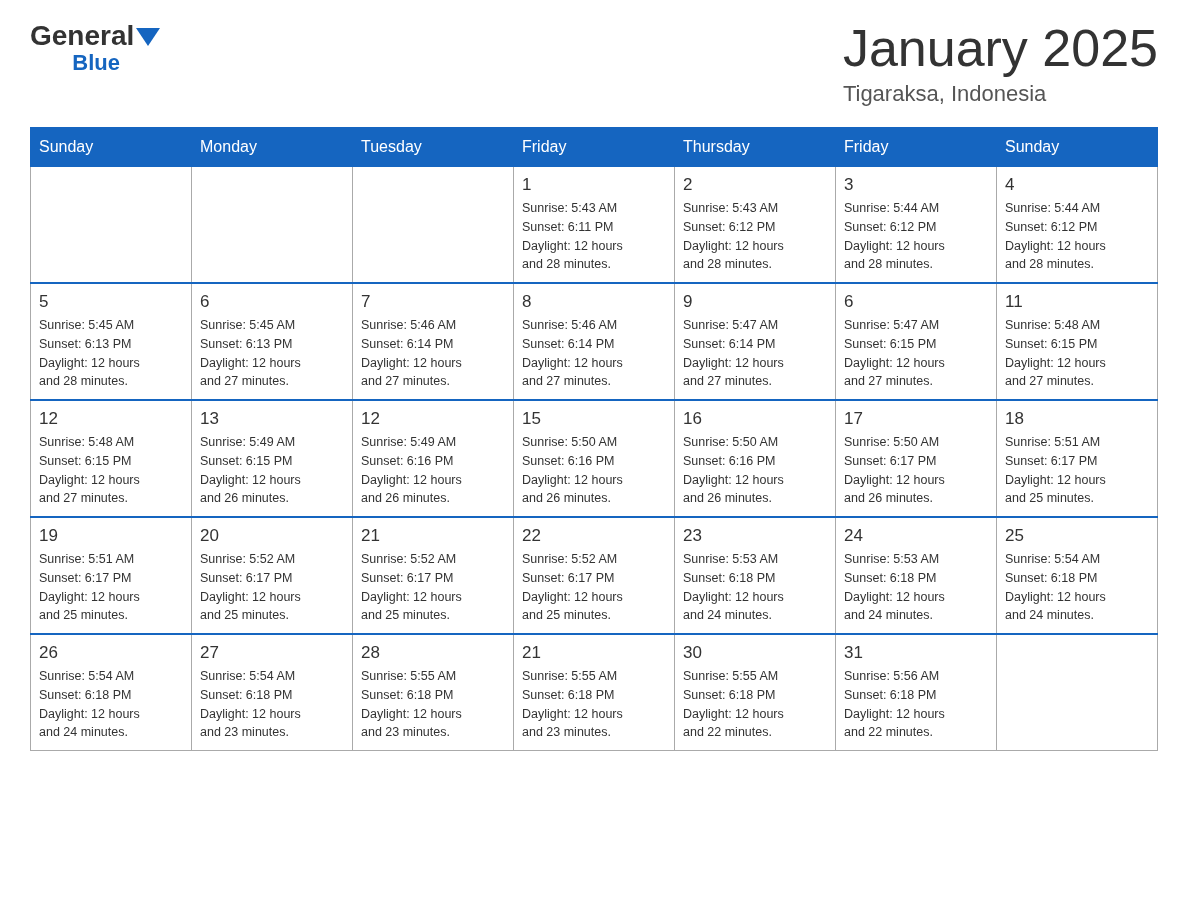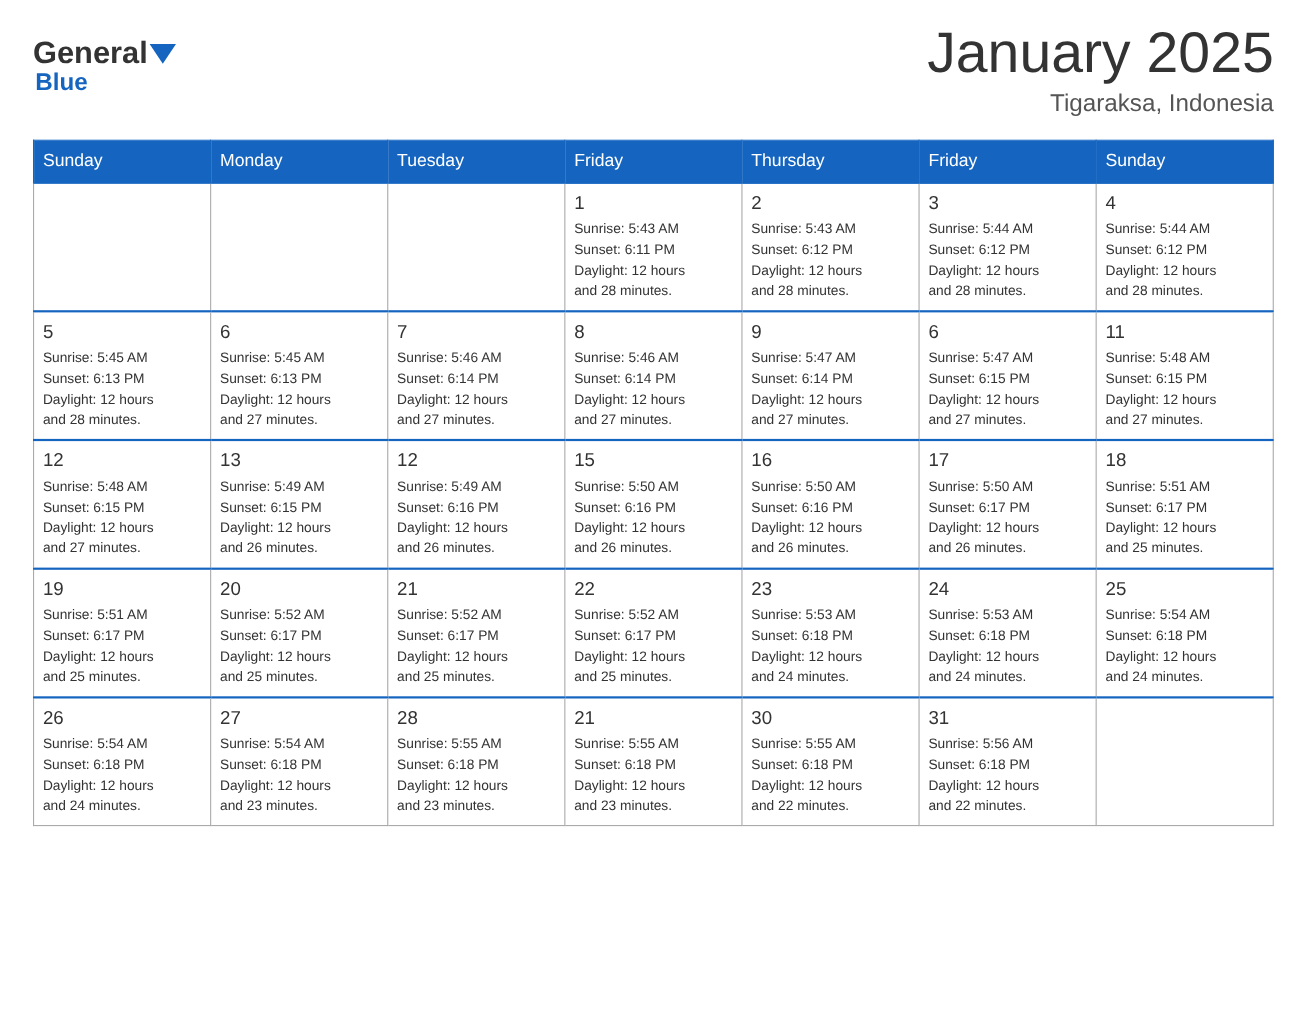--- a/index.html
+++ b/index.html
@@ -13,21 +13,20 @@
     }
     .header {
       display: flex;
       justify-content: space-between;
       align-items: flex-start;
       margin-bottom: 20px;
     }
     .logo-area {
       display: flex;
       flex-direction: column;
-      margin-top: 12px;
     }
     .logo-text {
       display: flex;
       align-items: center;
       font-size: 28px;
       font-weight: bold;
       color: #333;
     }
     .logo-arrow {
       width: 0;
@@ -38,23 +37,23 @@
       display: inline-block;
       margin-left: 2px;
       margin-bottom: -2px;
     }
     .logo-blue-line {
       color: #1565c0;
       font-size: 22px;
       font-weight: bold;
       margin-top: -2px;
       padding-left: 2px;
+      text-align: center;
     }
     .title-area {
-      text-align: right;
     }
     .month-title {
       font-size: 52px;
       font-weight: normal;
       color: #333;
       line-height: 1.1;
     }
     .location {
       font-size: 22px;
       color: #555;

